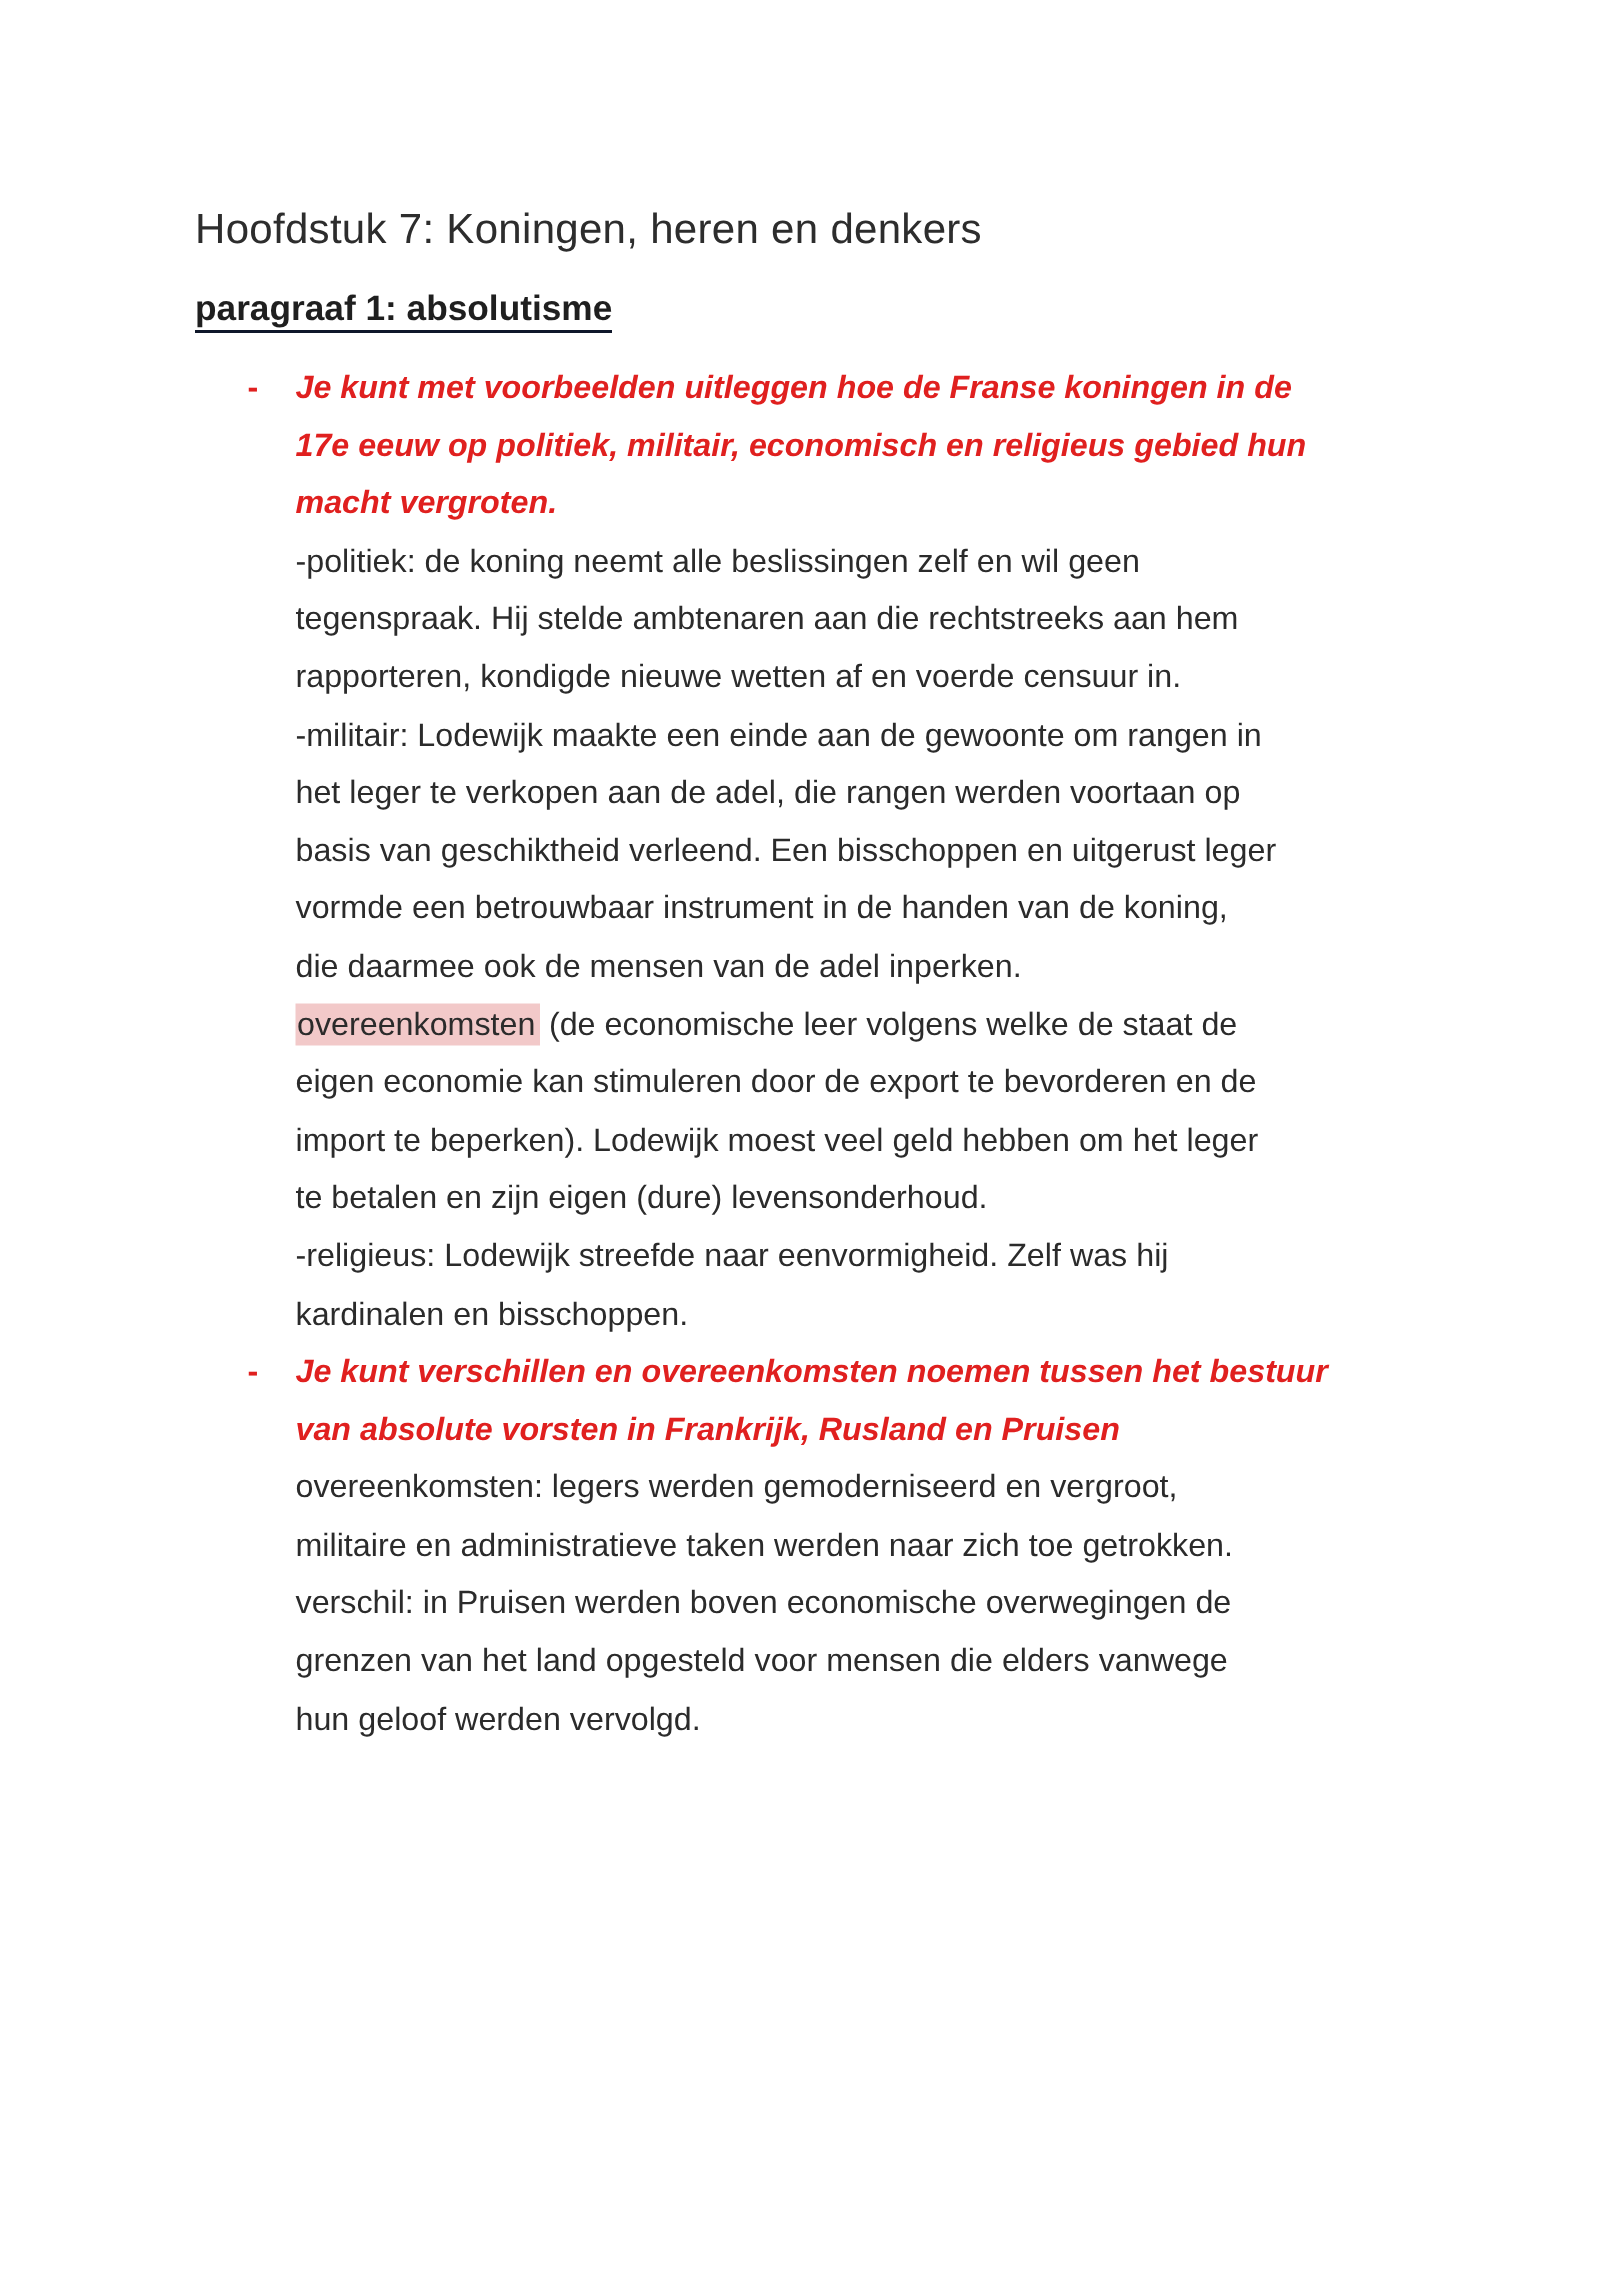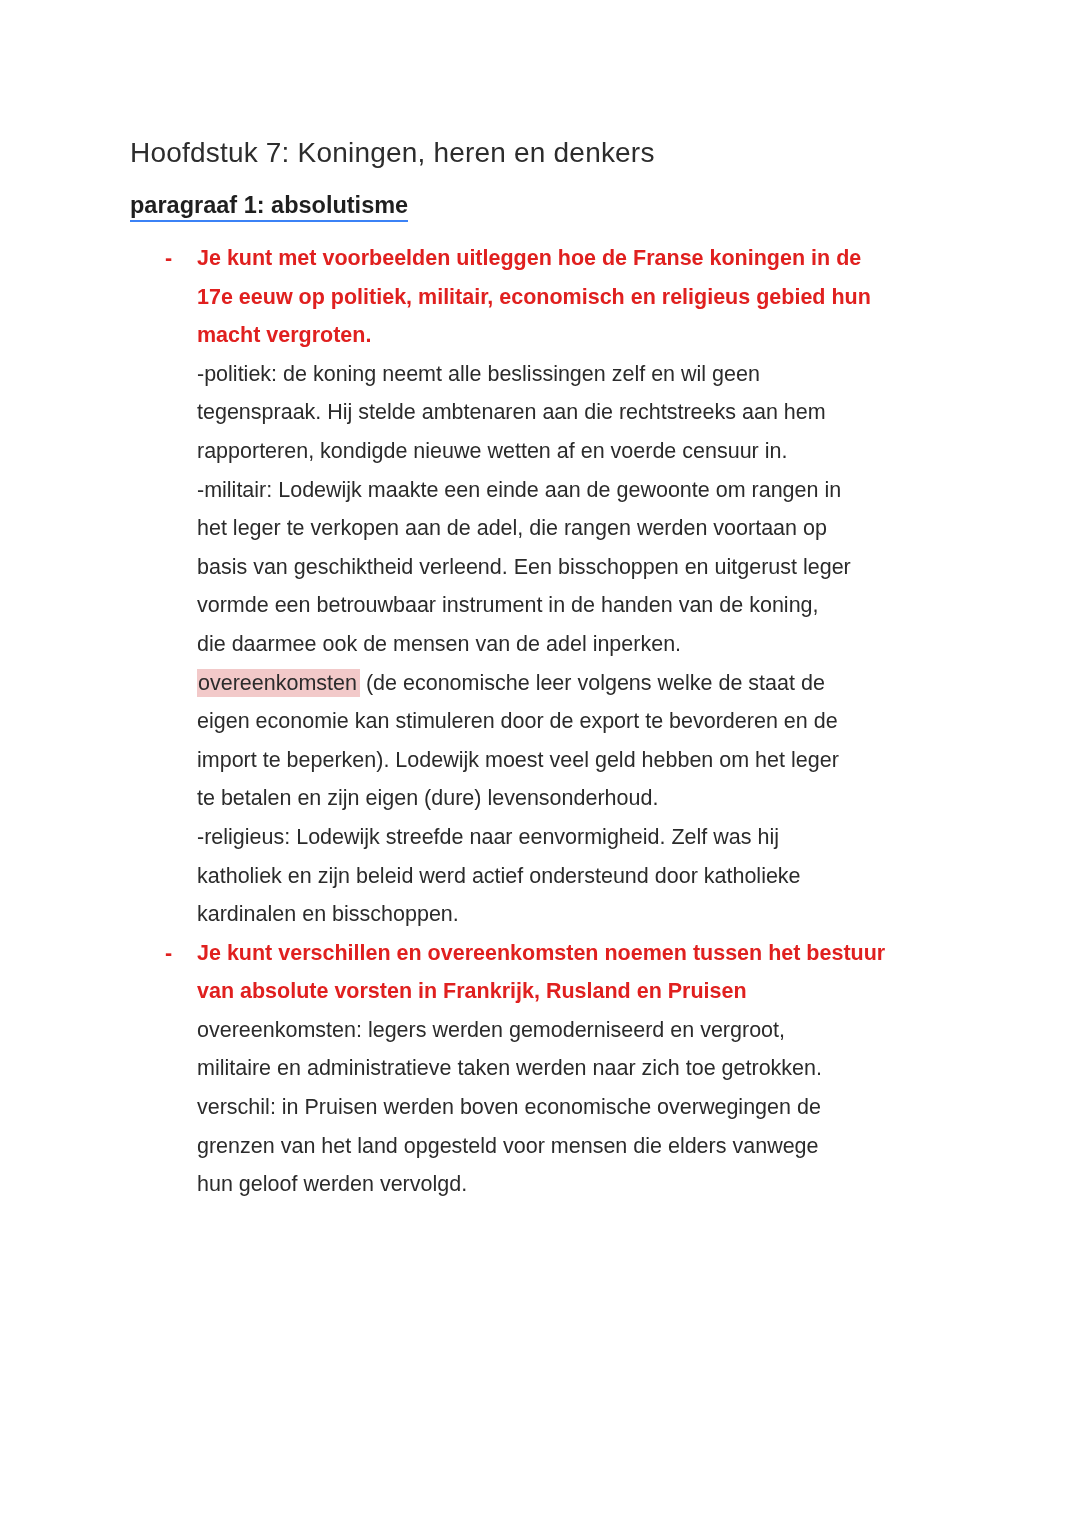--- a/index.html
+++ b/index.html
@@ -25,21 +25,21 @@
   }
   .section-heading {
     font-size: 23.5px;
     font-weight: 700;
     line-height: 28px;
     color: #1f1f1f;
     margin-bottom: 17px;
   }
   .section-heading .underline {
     display: inline-block;
-    border-bottom: 2px solid #3b82f6;
+    border-bottom: 2px solid #0f172a;
     padding-bottom: 1px;
   }
   .line {
     height: 38.6px;
     line-height: 38.6px;
     font-size: 21.5px;
     white-space: pre;
     color: #2b2b2b;
   }
   .bullet-row {
@@ -51,20 +51,21 @@
     width: 32px;
     flex: 0 0 32px;
     font-size: 21.5px;
     line-height: 38.6px;
     font-weight: 700;
     color: #e0201f;
   }
   .red .line, .line.red {
     color: #e0201f;
     font-weight: 700;
+    font-style: italic;
   }
   .body-block {
     padding-left: 67px;
   }
   .hl {
     background: #f2c9c9;
     padding: 2px 3px 2px 1px;
   }
 </style>
 </head>
@@ -94,21 +95,20 @@
     <div class="line">-militair: Lodewijk maakte een einde aan de gewoonte om rangen in</div>
     <div class="line">het leger te verkopen aan de adel, die rangen werden voortaan op</div>
     <div class="line">basis van geschiktheid verleend. Een bisschoppen en uitgerust leger</div>
     <div class="line">vormde een betrouwbaar instrument in de handen van de koning,</div>
     <div class="line">die daarmee ook de mensen van de adel inperken.</div>
     <div class="line"><span class="hl">overeenkomsten</span><span> (de economische leer volgens welke de staat de</span></div>
     <div class="line">eigen economie kan stimuleren door de export te bevorderen en de</div>
     <div class="line">import te beperken). Lodewijk moest veel geld hebben om het leger</div>
     <div class="line">te betalen en zijn eigen (dure) levensonderhoud.</div>
     <div class="line">-religieus: Lodewijk streefde naar eenvormigheid. Zelf was hij</div>
-    <div class="line">katholiek en zijn beleid werd actief ondersteund door katholieke</div>
     <div class="line">kardinalen en bisschoppen.</div>
   </div>
 
   <div class="bullet-row">
     <span class="bullet-marker">-</span>
     <div class="red">
       <div class="line">Je kunt verschillen en overeenkomsten noemen tussen het bestuur</div>
       <div class="line">van absolute vorsten in Frankrijk, Rusland en Pruisen</div>
     </div>
   </div>

